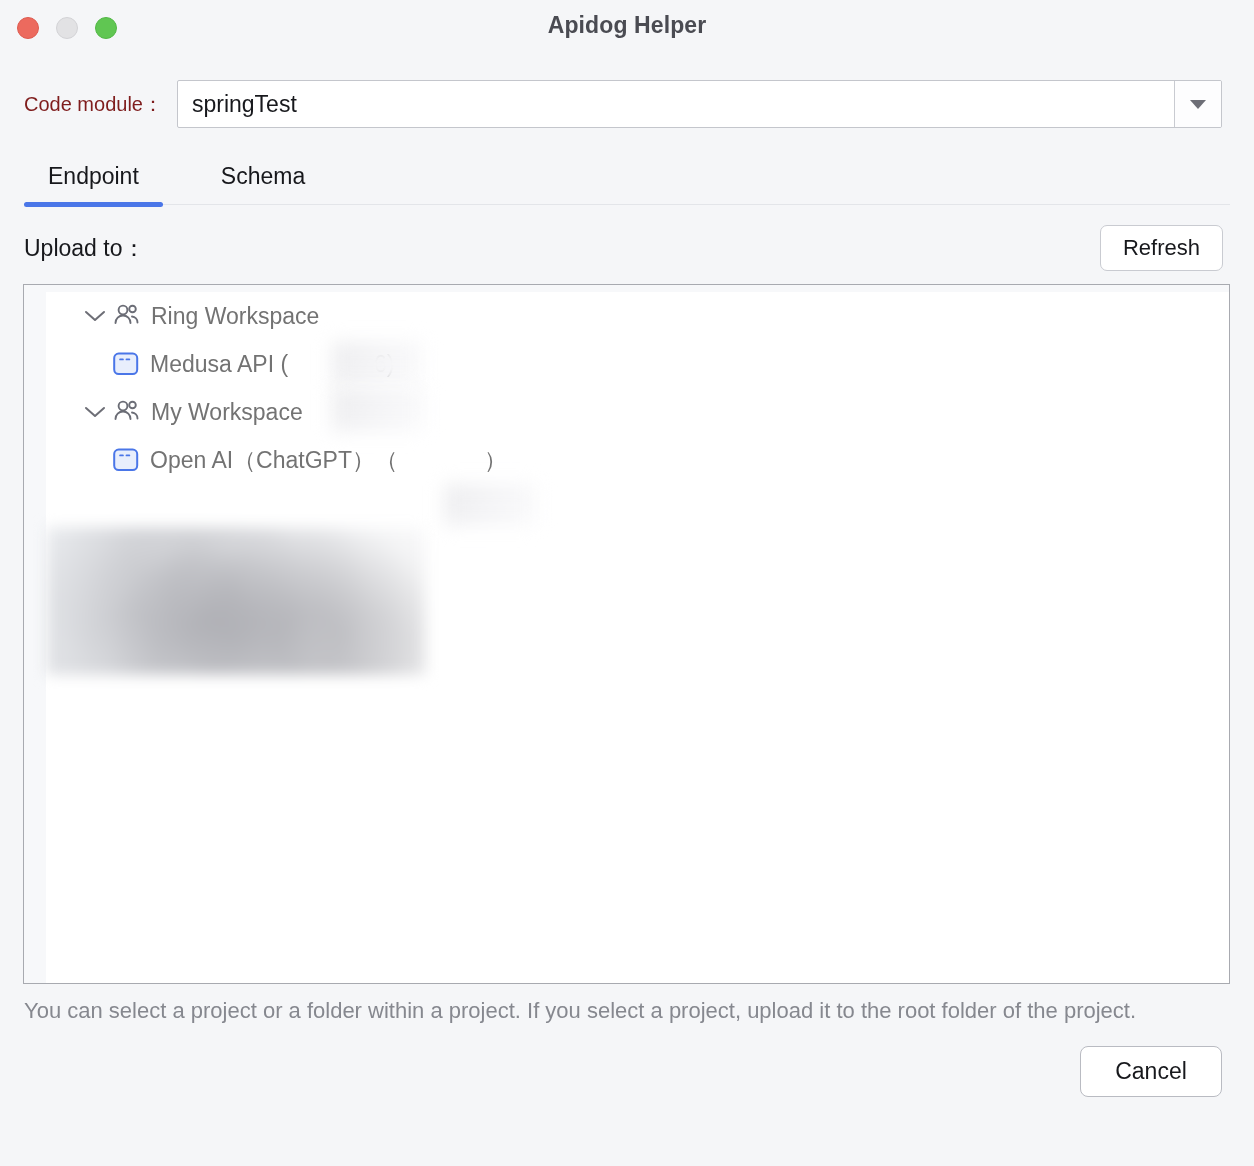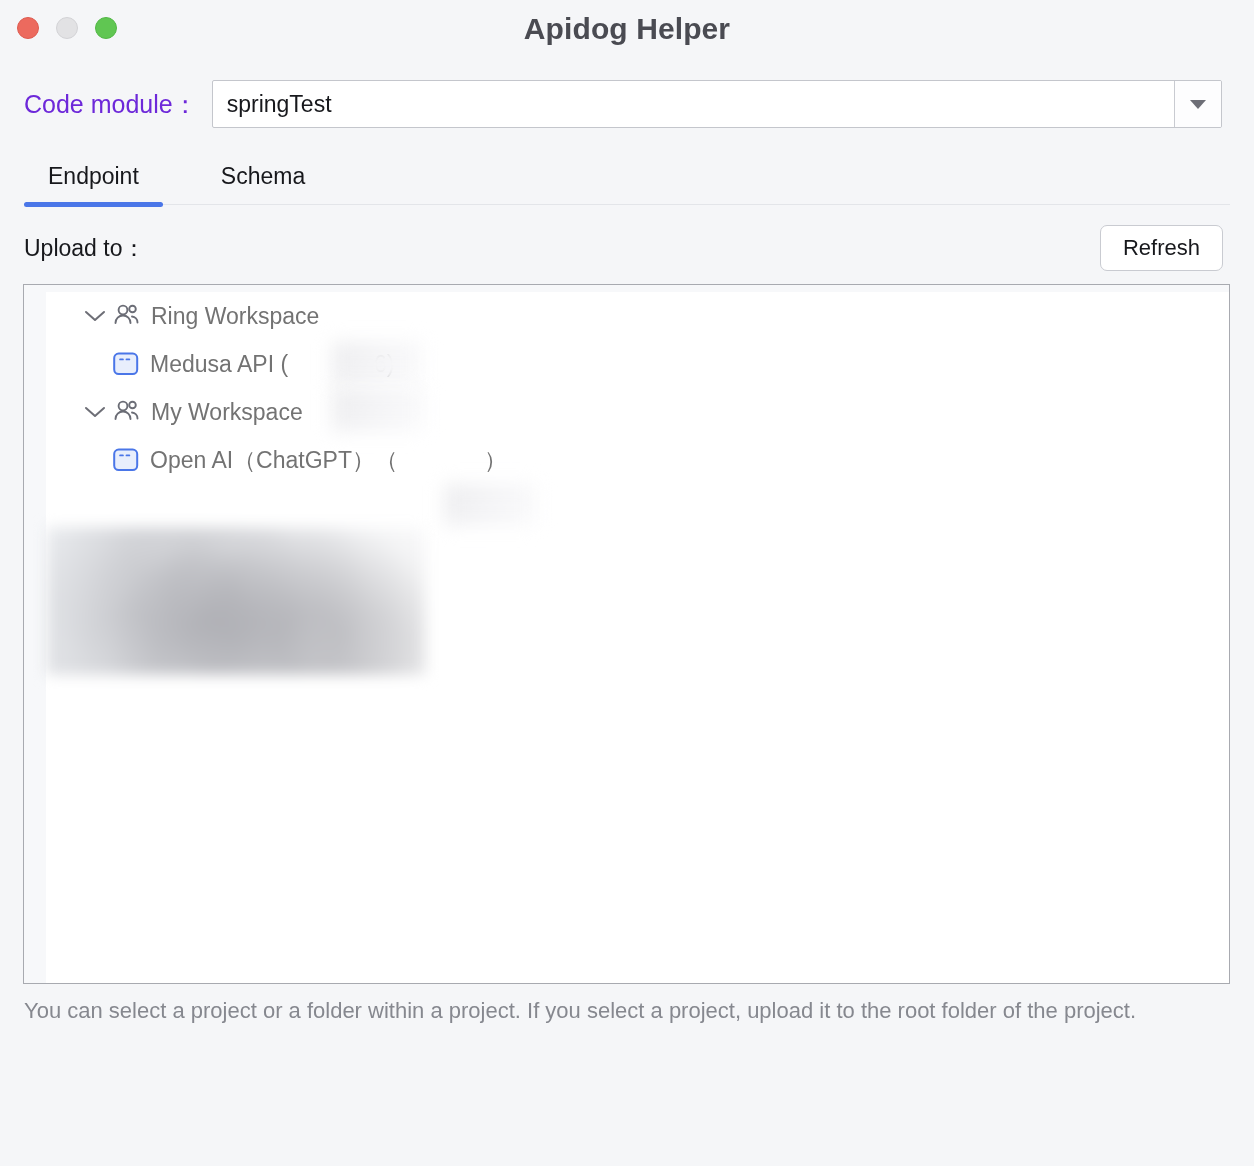--- a/index.html
+++ b/index.html
@@ -34,37 +34,37 @@
     border-radius: 50%;
     box-sizing: border-box;
   }
   .light.red    { background: #ec6a5e; border: 1px solid #df5b50; }
   .light.yellow { background: #e2e2e4; border: 1px solid #d3d3d6; }
   .light.green  { background: #60c652; border: 1px solid #52b846; }
   .window-title {
     position: absolute;
     left: 0; right: 0; top: 12px;
     text-align: center;
-    font-size: 30px;
+    font-size: 23px;
     font-weight: bold;
     color: #4a4b52;
     letter-spacing: 0.1px;
   }
 
   
   .module-row {
     display: flex;
     align-items: center;
     padding: 0 32px 0 24px;
     height: 54px;
     margin-top: 21px;
   }
   .module-label {
-    font-size: 25px;
-    color: #6d28d9;
+    font-size: 20px;
+    color: #7f1d1d;
     white-space: nowrap;
     margin-right: 14px;
   }
   .combo {
     flex: 1;
     height: 48px;
     display: flex;
     background: #ffffff;
     border: 1px solid #c4c6cc;
     border-radius: 2px;
@@ -384,13 +384,14 @@
     <div class="redact" style="left:286px; top:50px; width:90px; height:44px;"></div>
     <div class="redact" style="left:286px; top:96px; width:92px; height:44px;"></div>
     <div class="redact" style="left:398px; top:192px; width:92px; height:42px;"></div>
     <div class="redact-block" style="left:0px; top:235px;"></div>
   </div>
 </div>
 
 <div class="hint">You can select a project or a folder within a project. If you select a project, upload it to the root folder of the project.</div>
 
 <div class="footer">
+  <button class="btn-cancel">Cancel</button>
 </div>
 
 </body></html>

